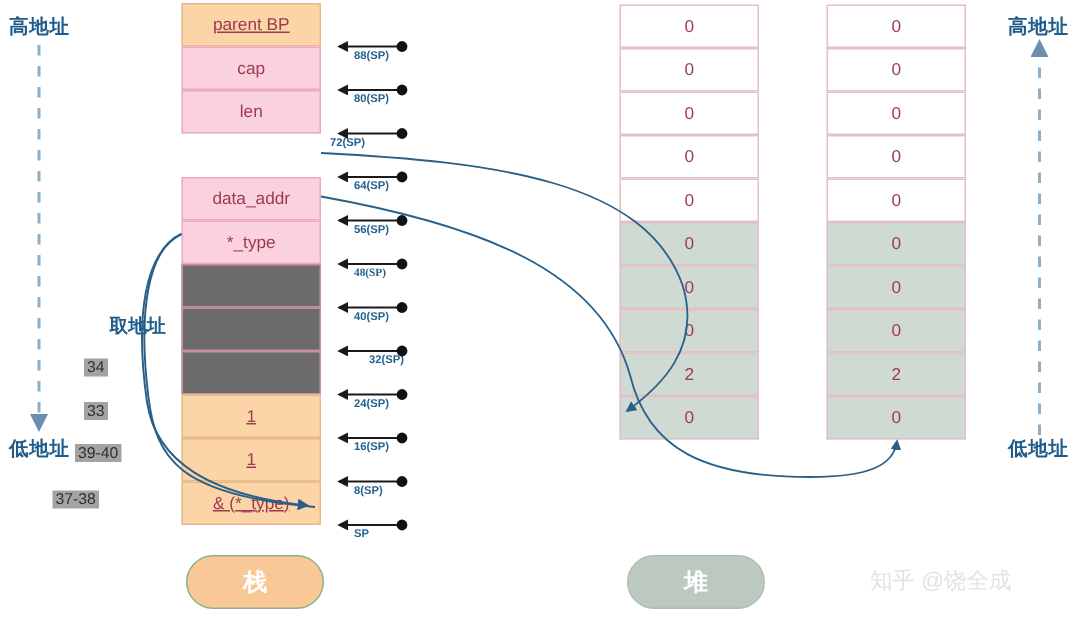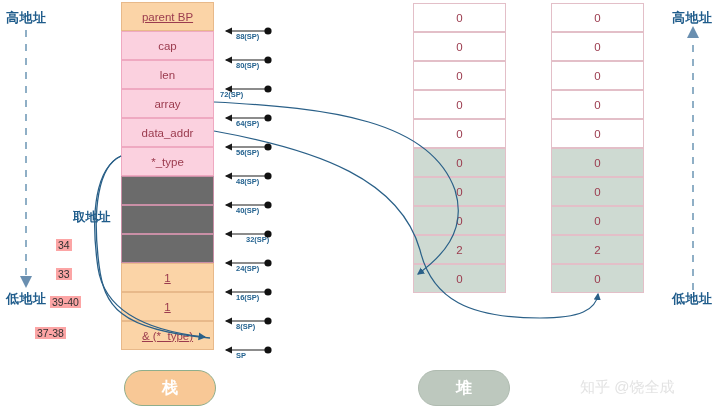--- a/index.html
+++ b/index.html
@@ -44,21 +44,21 @@
   }
   .hcell.white{background:#FFFFFF;}
   .hcell.green{background:#CEDAD2;}
   .sp-text{
     position:absolute;top:7px;left:8px;
     font-size:7.5px;color:#24628F;font-weight:bold;white-space:nowrap;
   }
 
   
   .chip{
-    position:absolute;background:#fca5a5;color:#2F2F2F;
+    position:absolute;background:#a3a3a3;color:#2F2F2F;
     font-size:10.5px;padding:0px 2px;white-space:nowrap;
   }
 
   
   .pill{
     position:absolute;display:flex;align-items:center;justify-content:center;
     border-radius:26px;color:#FFFFFF;font-size:16px;font-weight:bold;
   }
   .pill.stack{background:#F8C896;border:1px solid #8FAE8C;}
   .pill.heap{background:#BDC8BE;border:1px solid #AFBBB0;}
@@ -91,38 +91,37 @@
       <div class="chip" style="left: 56px; top: 239px;">34</div>
       <div class="chip" style="left: 56px; top: 268px;">33</div>
       <div class="chip" style="left: 50px; top: 296px; text-align: center;">39-40</div>
       <div class="chip" style="left: 35px; top: 327px;">37-38</div>
     </div>
 
   <div id="stack-col">
       <div class="cell orange" style="top: 0px;">parent BP</div>
       <div class="cell pink" style="top: 29px;">cap</div>
       <div class="cell pink" style="top: 58px;">len</div>
-      <div class="cell pink" style="top: 87px;">array</div>
       <div class="cell pink" style="top: 116px;">data_addr</div>
       <div class="cell pink" style="top: 145px;">*_type</div>
       <div class="cell gray" style="top: 174px;"></div>
       <div class="cell gray" style="top: 203px;"></div>
       <div class="cell gray" style="top: 232px;"></div>
       <div class="cell orange" style="top: 261px;">1</div>
       <div class="cell orange" style="top: 290px;">1</div>
       <div class="cell orange" style="top: 319px;">&amp; (*_type)</div>
     </div>
 
   <div id="sp-labels">
       <div class="sp-text" style="left: 236px; top: 32px;">88(SP)</div>
       <div class="sp-text" style="left: 236px; top: 61px;">80(SP)</div>
       <div class="sp-text" style="left: 220px; top: 90px;">72(SP)</div>
       <div class="sp-text" style="left: 236px; top: 119px;">64(SP)</div>
       <div class="sp-text" style="left: 236px; top: 148px;">56(SP)</div>
-      <div class="sp-text" style="left: 236px; top: 177px;">48(SP)</div>
+      <div class="sp-text" style="left: 236px; top: 177px; font-family: Liberation Serif, serif;">48(SP)</div>
       <div class="sp-text" style="left: 236px; top: 206px;">40(SP)</div>
       <div class="sp-text" style="left: 236px; top: 235px; margin-left: 10px;">32(SP)</div>
       <div class="sp-text" style="left: 236px; top: 264px;">24(SP)</div>
       <div class="sp-text" style="left: 236px; top: 293px;">16(SP)</div>
       <div class="sp-text" style="left: 236px; top: 322px;">8(SP)</div>
       <div class="sp-text" style="left: 236px; top: 351px;">SP</div>
     </div>
 
   <div class="heap-col" id="heap-left" style="left: 413px; top: 3px; height: 290px;">
       <div class="hcell white" style="top: 0px;">0</div>

